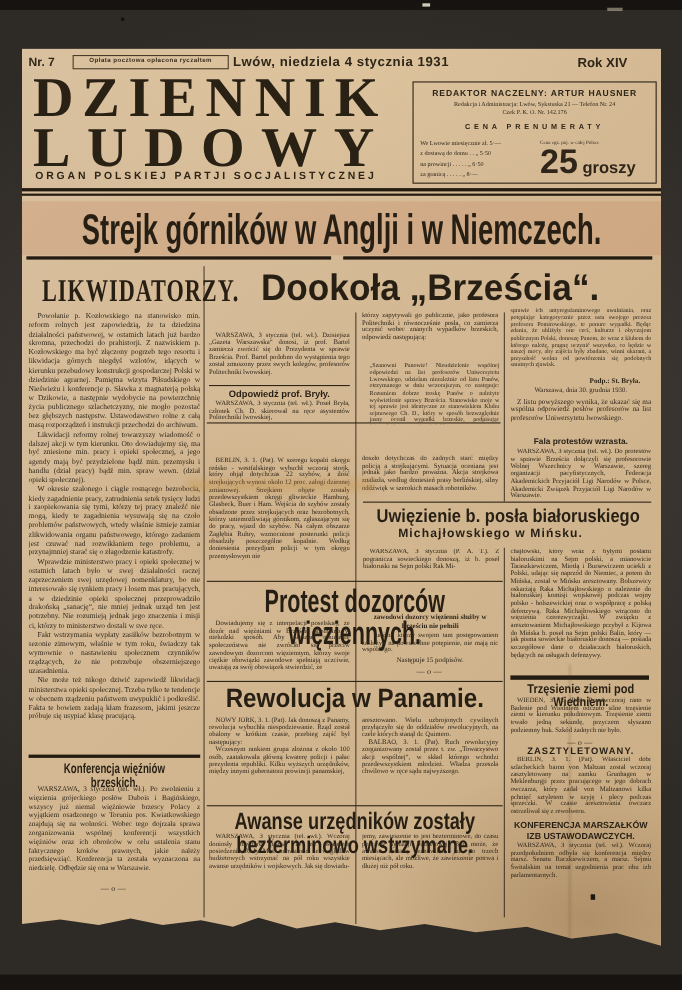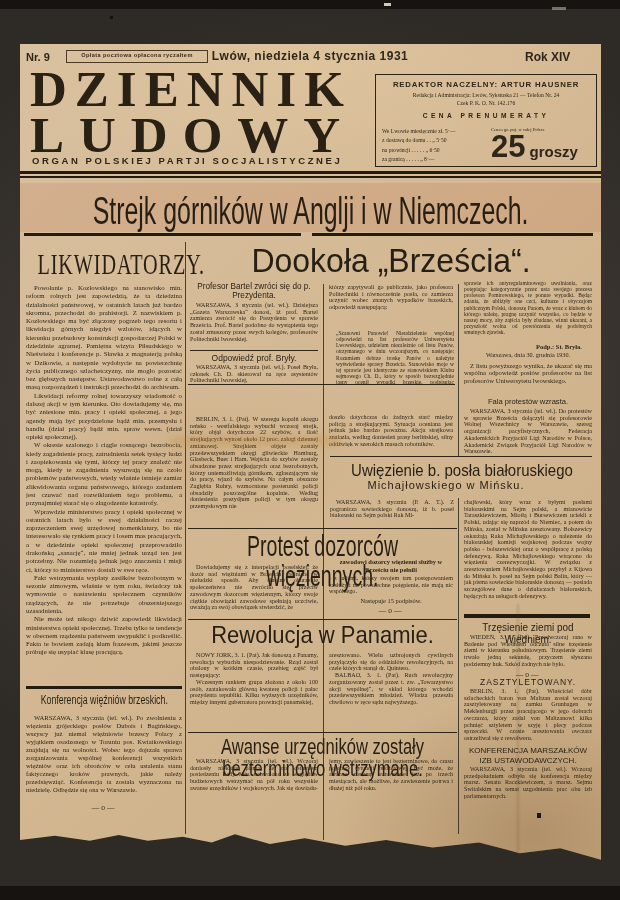--- a/index.html
+++ b/index.html
@@ -27,21 +27,21 @@
   
   .hr{position:absolute;height:1px;background:#2e2517;}
   .vr{position:absolute;width:1px;background:rgba(44,34,22,0.8);}
   .bar{position:absolute;background:#241c11;}
   
   .bt1{font:6.8px/1.22 "Liberation Serif",serif;text-align:justify;overflow:hidden;}
   .bt1 p{margin:0;text-indent:8px;}
   .bt2{font:6.1px/1.1 "Liberation Serif",serif;text-align:justify;overflow:hidden;}
   .bt2 p{margin:0;text-indent:6px;}
   .qt{font:5.5px/1.12 "Liberation Serif",serif;text-align:justify;padding-left:7px;overflow:hidden;}
-  .hl{font-family:"Liberation Sans",sans-serif;font-weight:normal;color:var(--hl);
+  .hl{font-family:"Liberation Sans",sans-serif;font-weight:bold;color:var(--hl);
       text-align:center;line-height:1;}
   .hl>span{display:inline-block;transform-origin:center top;}
   .serifhl{font-family:"Liberation Serif",serif;}
   .small-center{text-align:center;}
   .divider{text-align:center;font:7.5px/1 "Liberation Serif",serif;letter-spacing:2px;}
   .speck{position:absolute;}
   
   #stampbox{border:1px solid #4a3b26;font:5.6px/1.7 "Liberation Sans",sans-serif;
       text-align:center;letter-spacing:0.4px;font-weight:bold;color:#3a2d1c;}
   #infobox{border:1.5px solid #2c2315;padding:5px 6px 4px;}
@@ -60,21 +60,21 @@
 <div id="stage">
   <div class="edge-strip" style="top:0;height:9px;"></div>
   <div class="edge-strip" style="top:886px;height:14px;"></div>
   <div class="speck" style="left:384px;top:3px;width:7px;height:3px;background:#cfc9b8;"></div>
   <div class="speck" style="left:552px;top:7px;width:14px;height:3px;background:rgba(200,188,165,0.55);"></div>
   <div class="speck" style="left:110px;top:16px;width:3px;height:3px;background:#14100c;"></div>
 </div>
 
 <div id="paper">
 
-  <div class="abs" style="left:6px;top:8px;font:bold 11px/1 'Liberation Sans',sans-serif;">Nr. 9</div>
+  <div class="abs" style="left:6px;top:8px;font:bold 11px/1 'Liberation Sans',sans-serif;">Nr. 7</div>
   <div id="stampbox" class="abs" style="left:46px;top:6px;width:140px;height:11px;">Opłata pocztowa opłacona ryczałtem</div>
   <div class="abs" style="left:150px;top:6px;width:280px;text-align:center;font:bold 12px/1.1 'Liberation Sans',sans-serif;letter-spacing:0.5px;">Lwów, niedziela 4 stycznia 1931</div>
   <div class="abs" style="left:505px;top:7px;width:70px;text-align:left;font:bold 12px/1 'Liberation Sans',sans-serif;">Rok XIV</div>
 
   <div class="abs serifhl" style="left:10px;top:22px;width:340px;font-weight:bold;font-size:51px;line-height:0.92;letter-spacing:8px;color:#2a2115;">DZIENNIK</div>
   <div class="abs serifhl" style="left:10px;top:68px;width:340px;font-weight:bold;font-size:51px;line-height:0.92;letter-spacing:15px;color:#2a2115;">LUDOWY</div>
   <div class="abs" style="left:12px;top:112px;width:335px;font:bold 9.5px/1 'Liberation Sans',sans-serif;letter-spacing:2.6px;color:#2e2517;">ORGAN POLSKIEJ PARTJI SOCJALISTYCZNEJ</div>
 
   <div id="infobox" class="abs" style="left:355px;top:30px;width:208px;height:82px;">
     <div class="ed">REDAKTOR NACZELNY: ARTUR HAUSNER</div>
@@ -128,21 +128,20 @@
   </div>
   <div class="abs bt1" style="left:6px;top:670px;width:156px;height:86px;font-size:6.6px;">
     <p>WARSZAWA, 3 stycznia (tel. wł.). Po zwolnieniu z więzienia grójeckiego posłów Dubois i Bagińskiego, wszyscy już niemal więźniowie brzescy Polacy z wyjątkiem osadzonego w Toruniu pos. Kwiatkowskiego znajdują się na wolności. Wobec tego dojrzała sprawa zorganizowania wspólnej konferencji wszystkich więźniów oraz ich obrońców w celu ustalenia stanu faktycznego kroków prawnych, jakie należy przedsięwziąć. Konferencja ta została wyznaczona na niedzielę. Odbędzie się ona w Warszawie.</p>
   </div>
   <div class="abs divider" style="left:6px;top:760px;width:156px;">—o—</div>
 
   <div class="abs hl" style="left:166px;top:200px;width:410px;font-size:32px;">
     <span style="transform:scaleY(1.05);">Dookoła „Brześcia“.</span>
   </div>
 
-  <div class="abs hl" style="left:170px;top:238px;width:128px;font-size:8.2px;line-height:1.15;">Profesor Bartel zwróci się do p. Prezydenta.</div>
   <div class="abs bt2" style="left:170px;top:258px;width:128px;height:46px;">
     <p>WARSZAWA, 3 stycznia (tel. wł.). Dzisiejsza „Gazeta Warszawska“ donosi, iż prof. Bartel zamierza zwrócić się do Prezydenta w sprawie Brześcia. Prof. Bartel podobno do wystąpienia tego został zmuszony przez swych kolegów, profesorów Politechniki lwowskiej.</p>
   </div>
   <div class="hr" style="left:170px;top:306px;width:128px;"></div>
   <div class="abs hl" style="left:170px;top:310px;width:128px;font-size:8.5px;">Odpowiedź prof. Bryły.</div>
   <div class="abs bt2" style="left:170px;top:320px;width:128px;height:20px;">
     <p>WARSZAWA, 3 stycznia (tel. wł.). Poseł Bryła, członek Ch. D. skierował na ręce asystentów Politechniki lwowskiej,</p>
   </div>
 
   <div class="abs bt2" style="left:309px;top:240px;width:124px;height:42px;">

